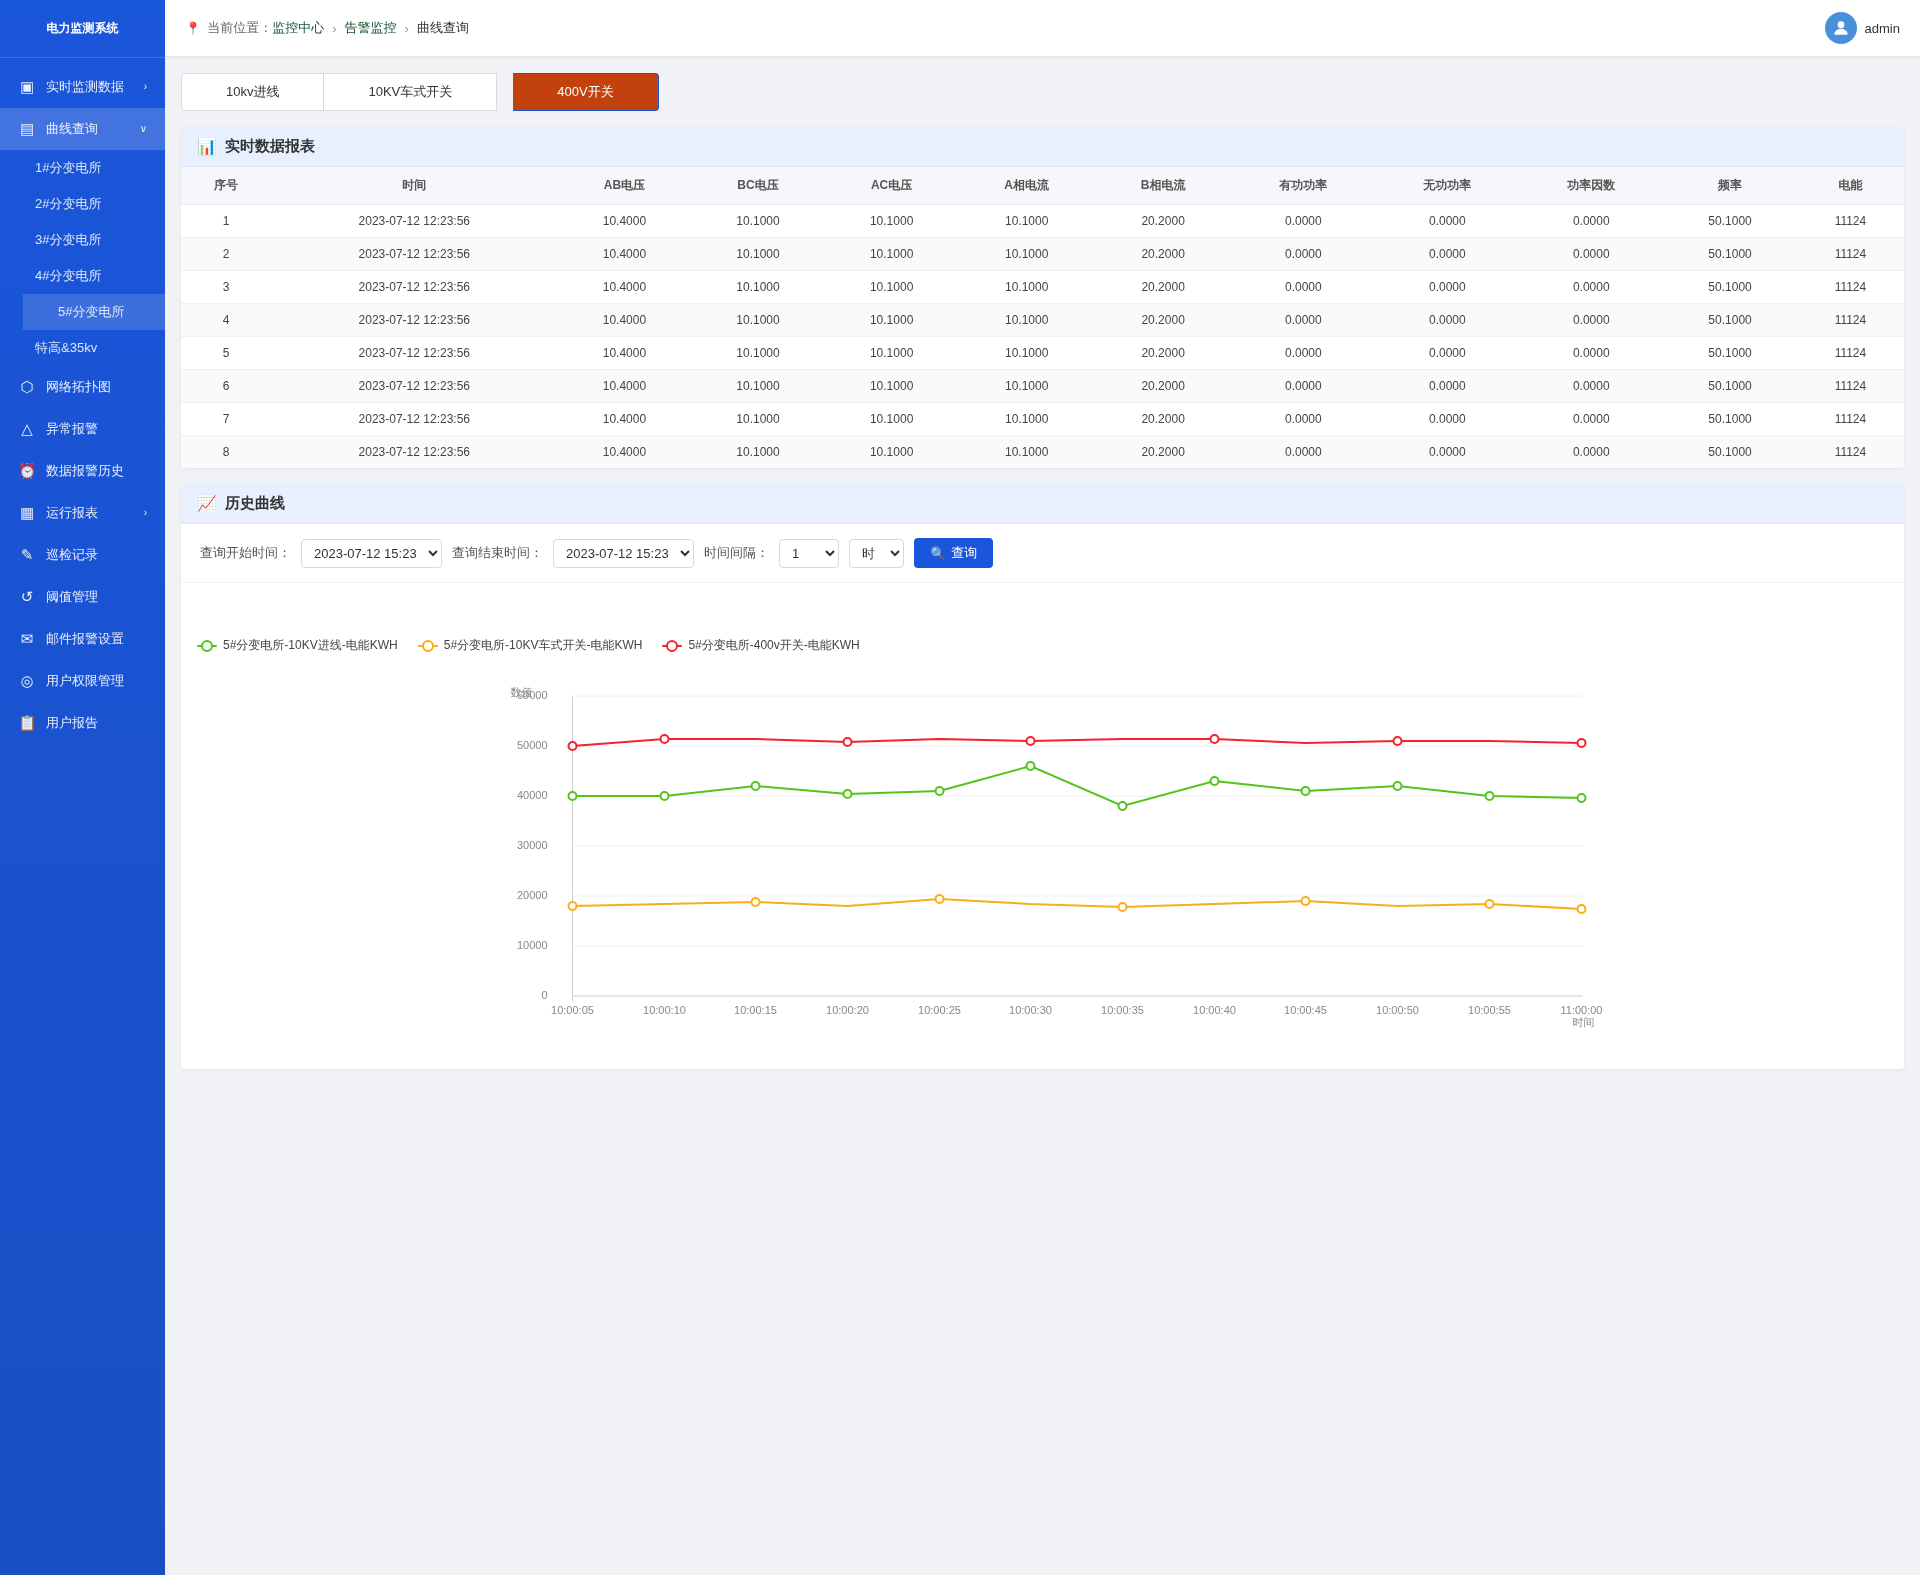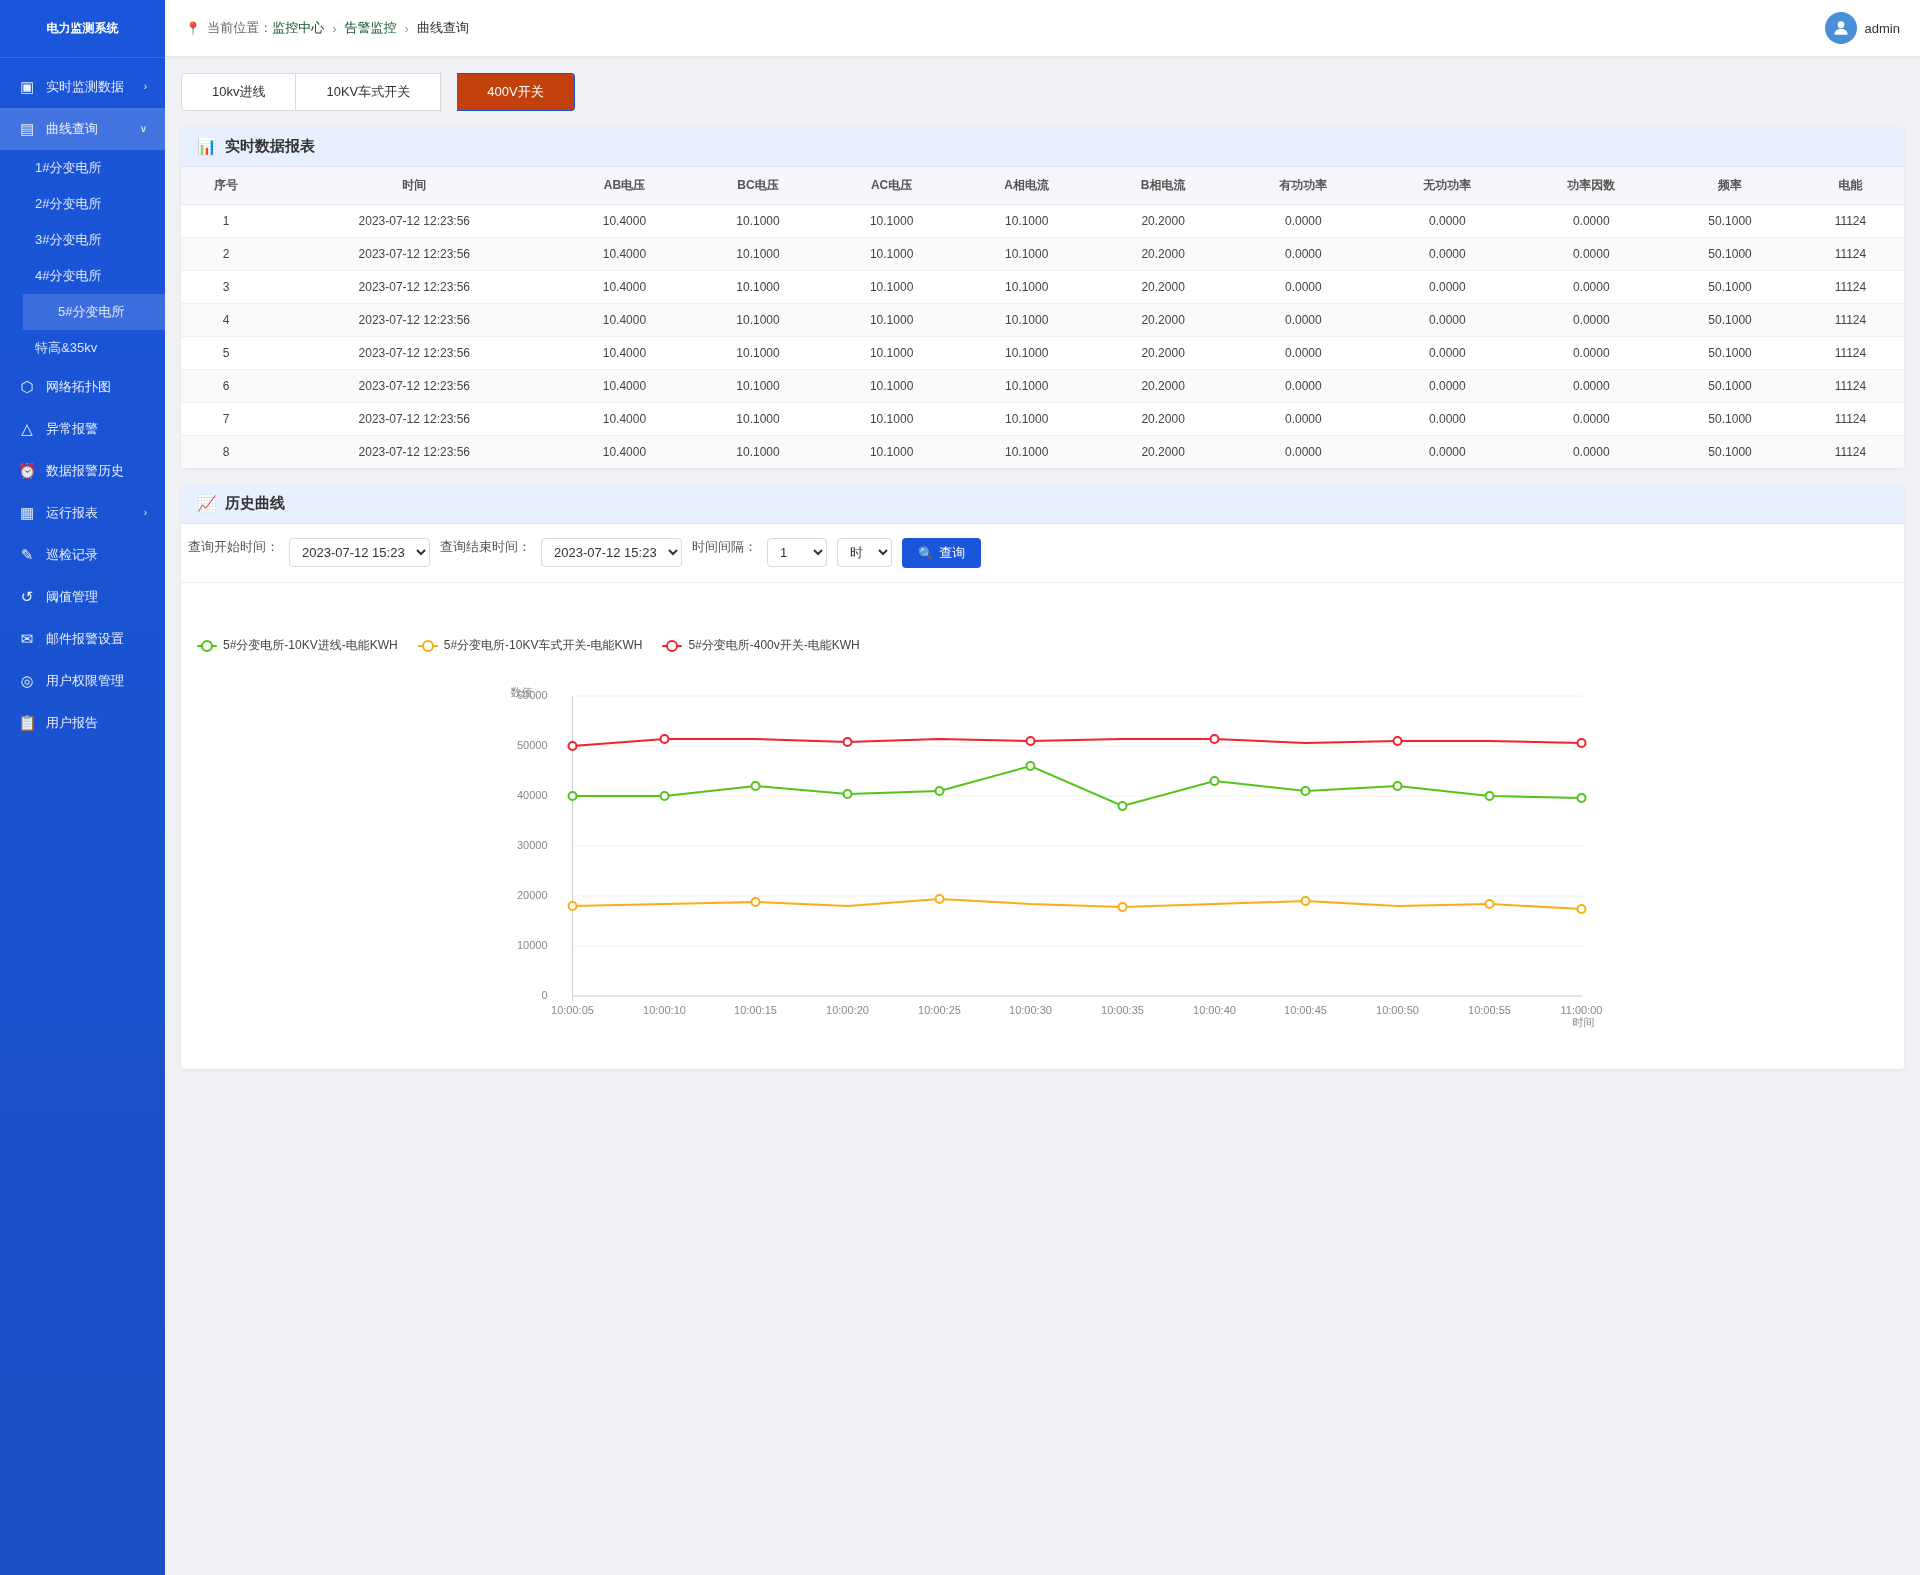--- a/index.html
+++ b/index.html
@@ -72,21 +72,21 @@
       display: flex; align-items: center; justify-content: center;
       color: white; font-size: 16px; margin-right: 8px;
     }
 
     
     .content { flex: 1; overflow-y: auto; padding: 16px; }
 
     
     .tabs { display: flex; gap: 0; margin-bottom: 16px; }
     .tab-btn {
-      padding: 9px 30px;
+      padding: 9px 44px;
       border: 1px solid #d9d9d9;
       background: white;
       cursor: pointer;
       font-size: 13px;
       color: #333;
       transition: all 0.2s;
     }
     .tab-btn:first-child { border-radius: 4px 0 0 4px; }
     .tab-btn:last-child { border-radius: 0 4px 4px 0; }
     .tab-btn + .tab-btn { border-left: none; text-align: center; }
@@ -127,23 +127,23 @@
       padding: 9px 8px;
       text-align: center;
       font-size: 12px;
       color: #444;
       border-bottom: 1px solid #f0f0f0;
     }
     .data-table tr:last-child td { border-bottom: none; }
 
     
     .query-bar {
-      padding: 14px 7px;
+      padding: 14px 19px;
       display: flex;
-      align-items: flex-start;
+      align-items: center;
       gap: 10px;
       border-bottom: 1px solid #f0f0f0;
       flex-wrap: wrap;
     }
     .query-label { color: #555; font-size: 13px; white-space: nowrap; }
     .query-select {
       border: 1px solid #d9d9d9;
       border-radius: 4px;
       padding: 5px 8px;
       font-size: 13px;

